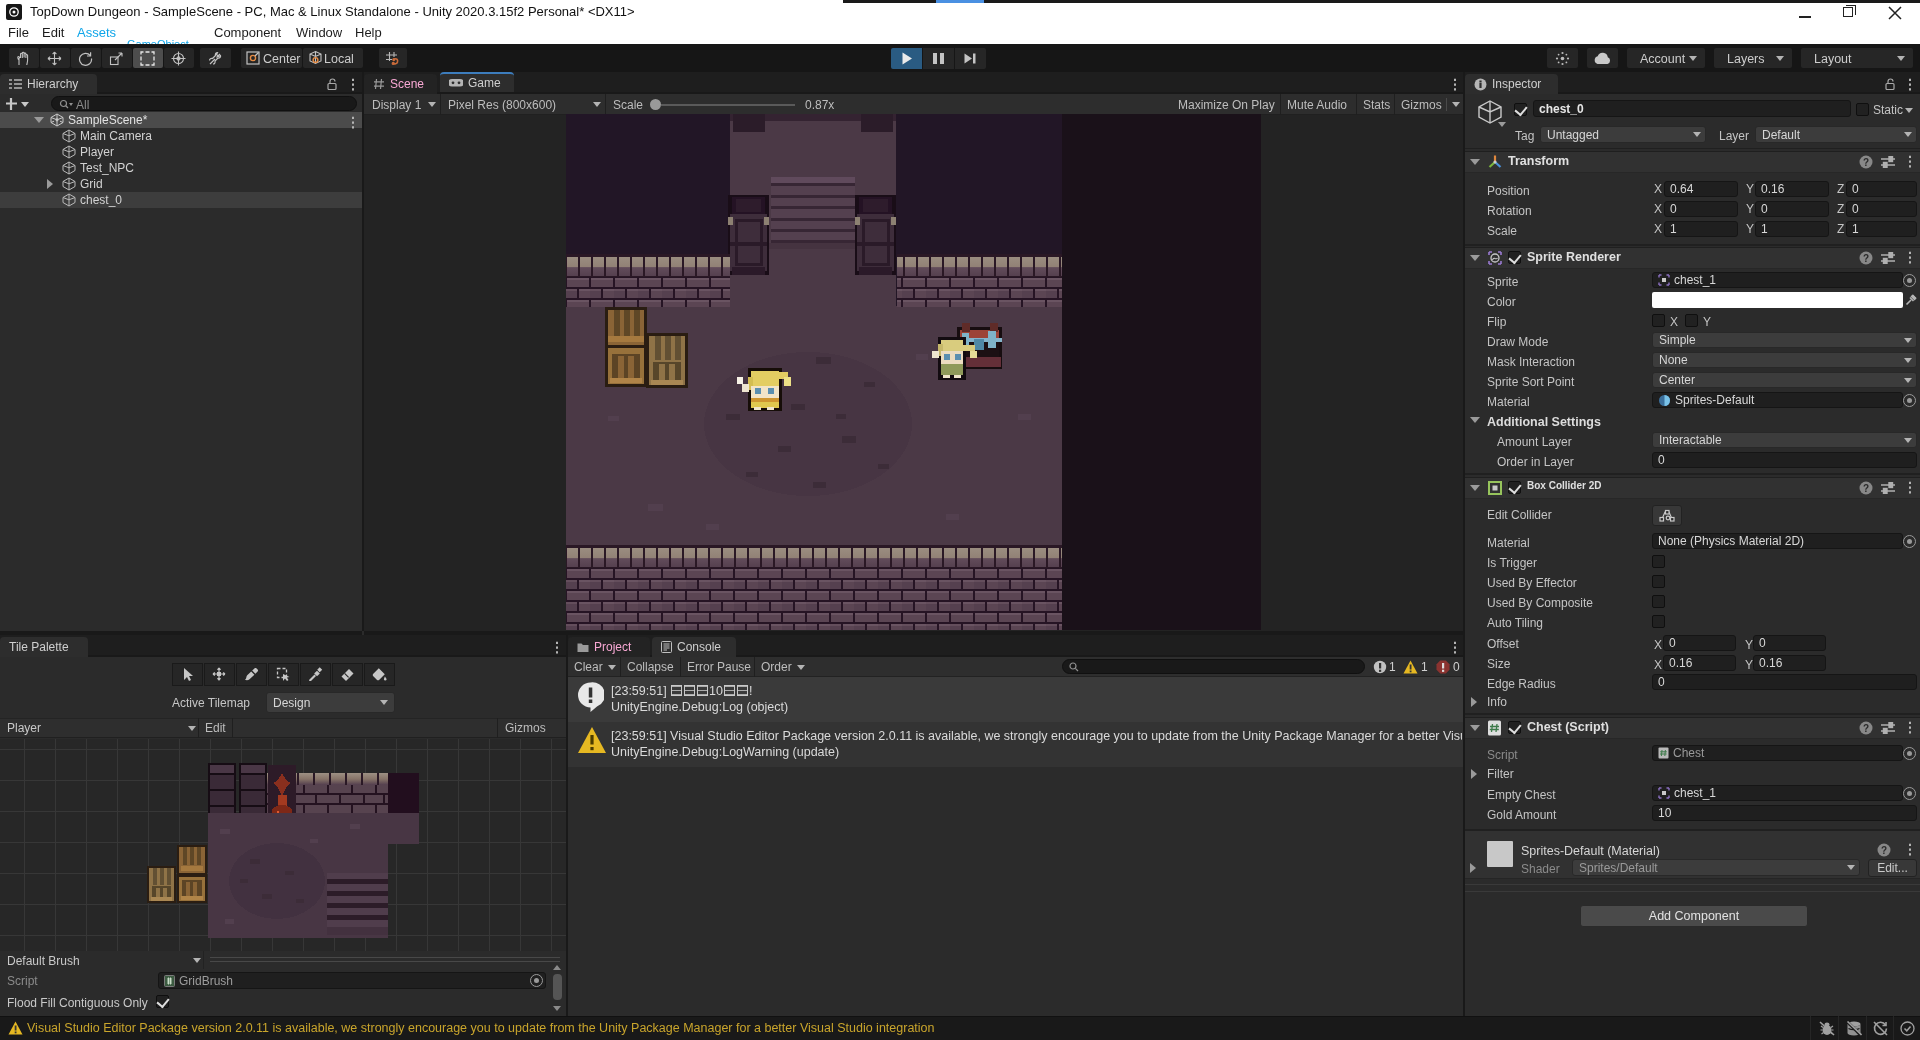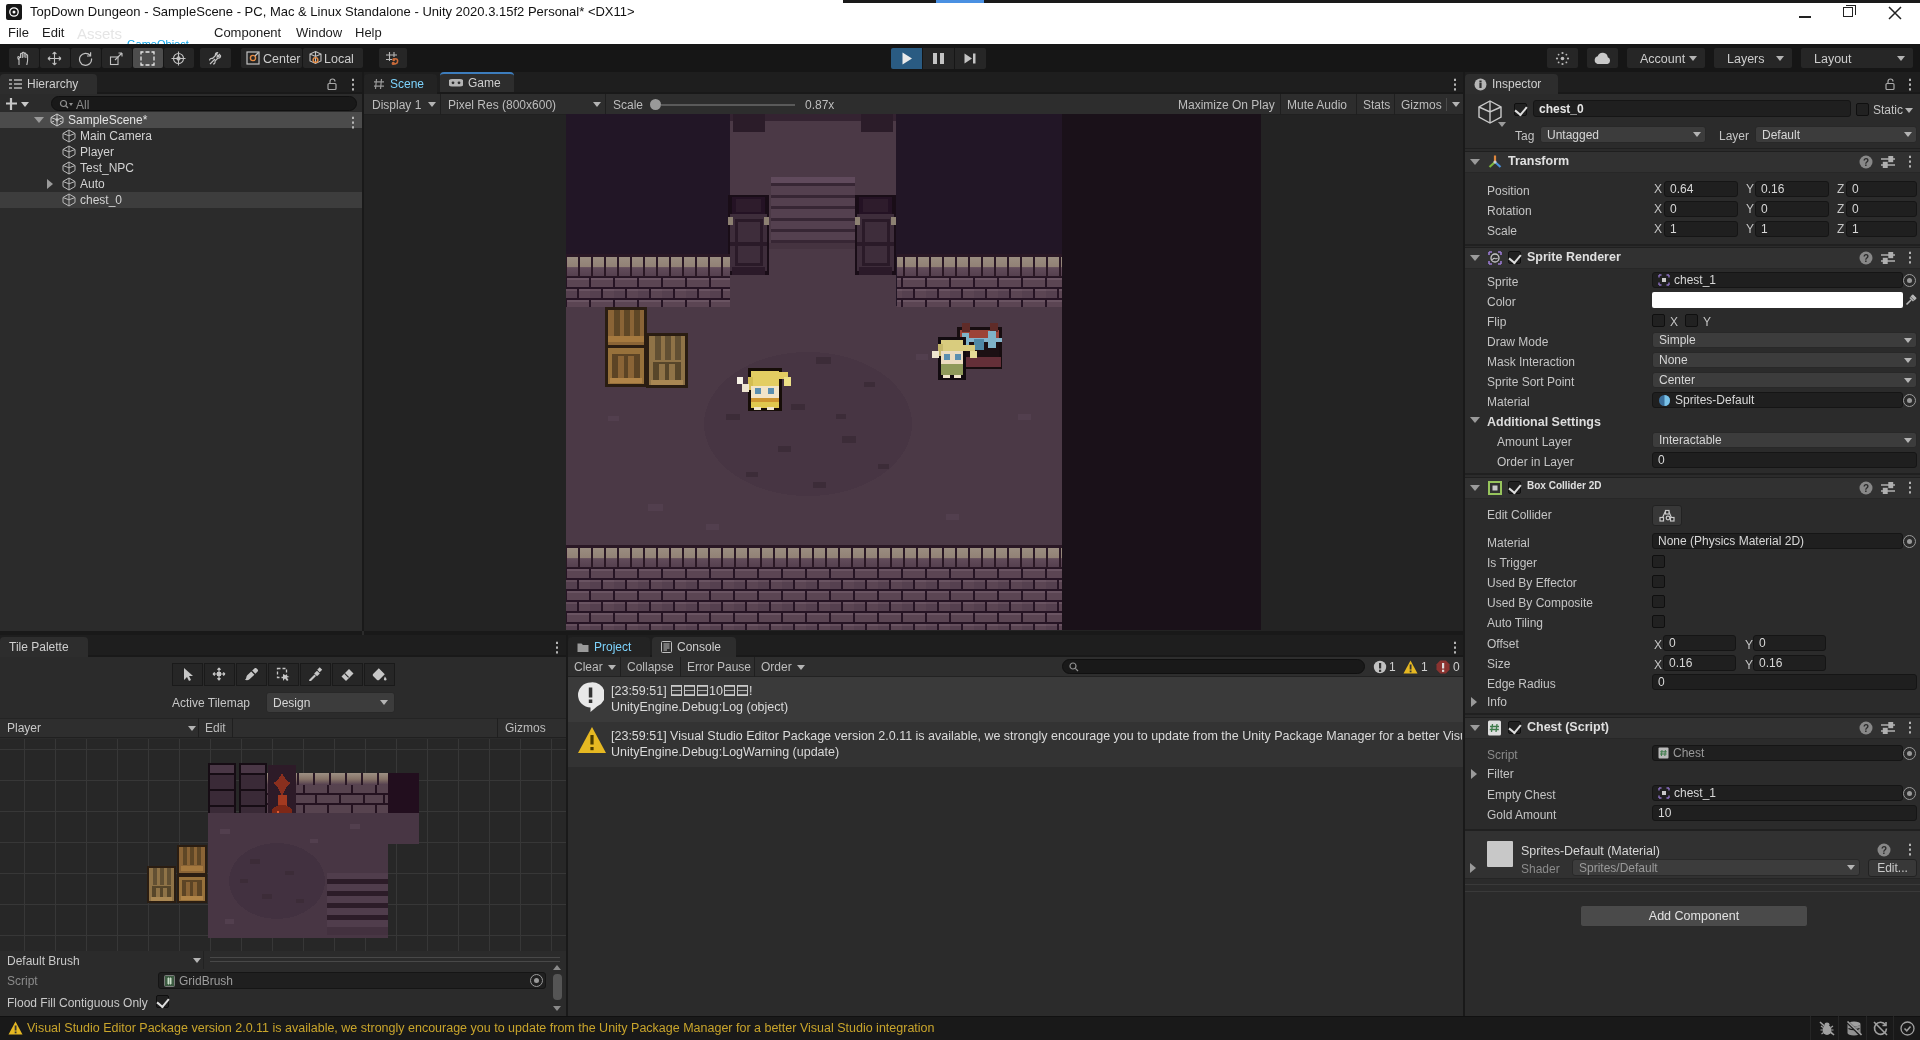--- a/index.html
+++ b/index.html
@@ -1,20 +1,20 @@
 <!DOCTYPE html>
 <html><head><meta charset="utf-8">
 <style>
 *{margin:0;padding:0;box-sizing:border-box}
 html,body{width:1920px;height:1040px;overflow:hidden}
 body{font-family:"Liberation Sans",sans-serif;background:#2b2b2b;position:relative;-webkit-font-smoothing:antialiased}
 .a{position:absolute}
 .tabstrip{background:#1e1e1e;border-bottom:2px solid #191919}
 .tab{position:absolute;height:20px;background:#2d2d2d;color:#cfcfcf;font-size:12px;border-radius:4px 4px 0 0;display:flex;align-items:center;padding:0 9px;gap:5px}
-.tab.inactive{background:#232323;color:#7dd3fc}
+.tab.inactive{background:#232323;color:#f9a8d4}
 .lbl{color:#bdbdbd;font-size:12px;line-height:16px;white-space:nowrap}
 .dim{color:#8b8b8b}
 .fld{position:absolute;background:#1f1f1f;border:1px solid #151515;border-radius:3px;color:#d4d4d4;font-size:12px;display:flex;align-items:center;padding:0 5px;white-space:nowrap}
 .dd{position:absolute;background:#3c3c3c;border:1px solid #282828;border-radius:3px;color:#d6d6d6;font-size:12px;display:flex;align-items:center;padding:0 6px;white-space:nowrap}
 .dar{position:absolute;width:0;height:0;border-left:4px solid transparent;border-right:4px solid transparent;border-top:5px solid #b4b4b4}
 .cb{position:absolute;width:13px;height:13px;background:#212121;border:1px solid #0f0f0f;border-radius:2px}
 .cb.on::after{content:"";position:absolute;left:2px;top:0px;width:6px;height:9px;border:solid #dedede;border-width:0 2px 2px 0;transform:rotate(40deg)}
 .kebab{color:#b9b9b9;font-size:14px;line-height:14px;font-weight:bold}
 .fold{position:absolute;width:0;height:0;border-left:5px solid transparent;border-right:5px solid transparent;border-top:6px solid #9a9a9a}
 .foldr{position:absolute;width:0;height:0;border-top:5px solid transparent;border-bottom:5px solid transparent;border-left:6px solid #9a9a9a}
@@ -38,21 +38,21 @@
 <div class="a" style="left:30px;top:3px;font-size:13px;color:#111;line-height:18px">TopDown Dungeon - SampleScene - PC, Mac &amp; Linux Standalone - Unity 2020.3.15f2 Personal* &lt;DX11&gt;</div>
 <div class="a" style="left:1799px;top:16px;width:12px;height:1.5px;background:#222"></div>
 <div class="a" style="left:1843px;top:7px;width:10px;height:10px;border:1.5px solid #222"></div>
 <div class="a" style="left:1846px;top:5px;width:10px;height:10px;border:1.5px solid #222;border-left:none;border-bottom:none"></div>
 <svg class="a" style="left:1888px;top:6px" width="14" height="14" viewBox="0 0 14 14">
     <path d="M1 1 L13 13 M13 1 L1 13" stroke="#222" stroke-width="1.5"></path>
   </svg>
 
 <div class="a" style="left:8px;top:25px;font-size:13px;color:#1c1c1c;line-height:16px">File</div>
 <div class="a" style="left:42px;top:25px;font-size:13px;color:#1c1c1c">Edit</div>
-<div class="a" style="left:77px;top:25px;font-size:15px;color:#e5e5e5">Assets</div>
+<div class="a" style="left:77px;top:25px;font-size:13px;color:#0ea5e9">Assets</div>
 <div class="a" style="left:127px;top:38px;font-size:11px;color:#0ea5e9">GameObject</div>
 <div class="a" style="left:214px;top:25px;font-size:13px;color:#1c1c1c">Component</div>
 <div class="a" style="left:296px;top:25px;font-size:13px;color:#1c1c1c">Window</div>
 <div class="a" style="left:355px;top:25px;font-size:13px;color:#1c1c1c">Help</div>
 
 <div class="a" style="left:0;top:44px;width:1920px;height:28px;background:#161616"></div>
 <div class="tbtn" style="left:9px;width:30px"></div>
 <div class="tbtn" style="left:40px;width:30px"></div>
 <div class="tbtn" style="left:71px;width:30px"></div>
 <div class="tbtn" style="left:102px;width:30px"></div>
@@ -214,21 +214,21 @@
     <g fill="none" stroke="#b9b9b9" stroke-width="1">
       <path d="M7 1 L13 4.5 V9.5 L7 13 L1 9.5 V4.5 Z M7 1 V6.8 M1 4.5 L7 6.8 L13 4.5 M7 13 V6.8"></path>
     </g>
   </svg>
 <div class="a" style="left:80px;top:161px;font-size:12px;color:#d2d2d2">Test_NPC</div>
 <svg class="a" style="left:62px;top:177px" width="14" height="14" viewBox="0 0 14 14">
     <g fill="none" stroke="#b9b9b9" stroke-width="1">
       <path d="M7 1 L13 4.5 V9.5 L7 13 L1 9.5 V4.5 Z M7 1 V6.8 M1 4.5 L7 6.8 L13 4.5 M7 13 V6.8"></path>
     </g>
   </svg>
-<div class="a" style="left:80px;top:177px;font-size:12px;color:#d2d2d2">Auto</div>
+<div class="a" style="left:80px;top:177px;font-size:12px;color:#d2d2d2">Grid</div>
 <svg class="a" style="left:62px;top:193px" width="14" height="14" viewBox="0 0 14 14">
     <g fill="none" stroke="#b9b9b9" stroke-width="1">
       <path d="M7 1 L13 4.5 V9.5 L7 13 L1 9.5 V4.5 Z M7 1 V6.8 M1 4.5 L7 6.8 L13 4.5 M7 13 V6.8"></path>
     </g>
   </svg>
 <div class="a" style="left:80px;top:193px;font-size:12px;color:#d2d2d2">chest_0</div>
 <div class="foldr" style="left:47px;top:179px"></div>
 
 <div class="a" style="left:0;top:631px;width:362px;height:4px;background:#191919"></div>
 <div class="a tabstrip" style="left:0;top:635px;width:566px;height:22px"></div>

